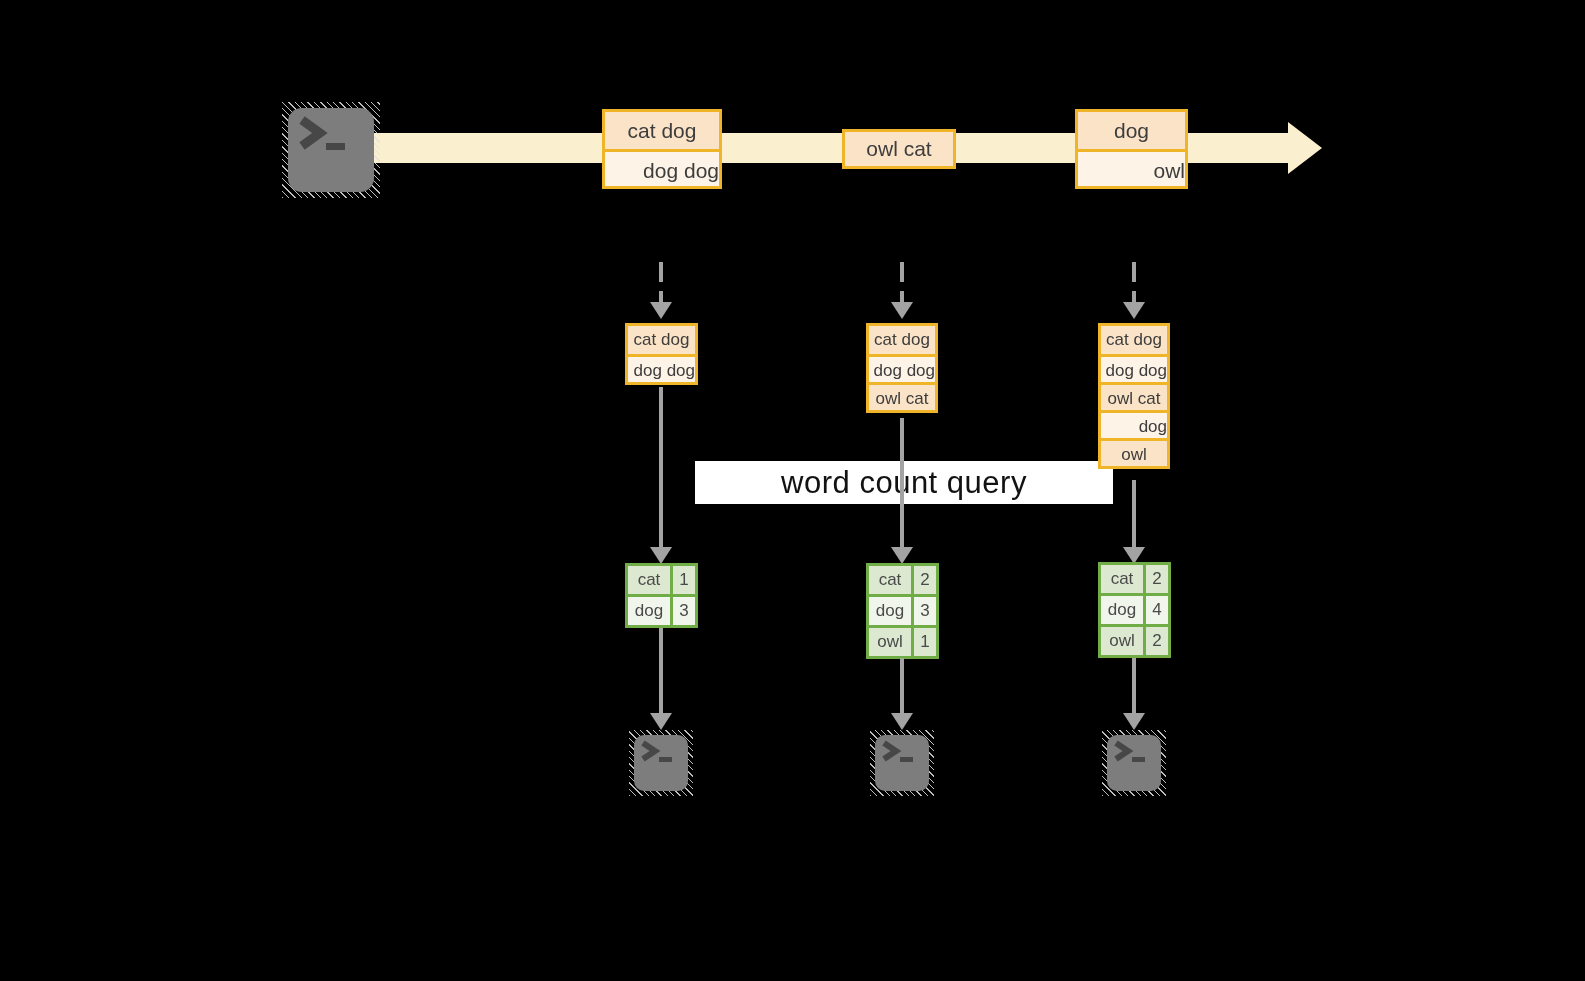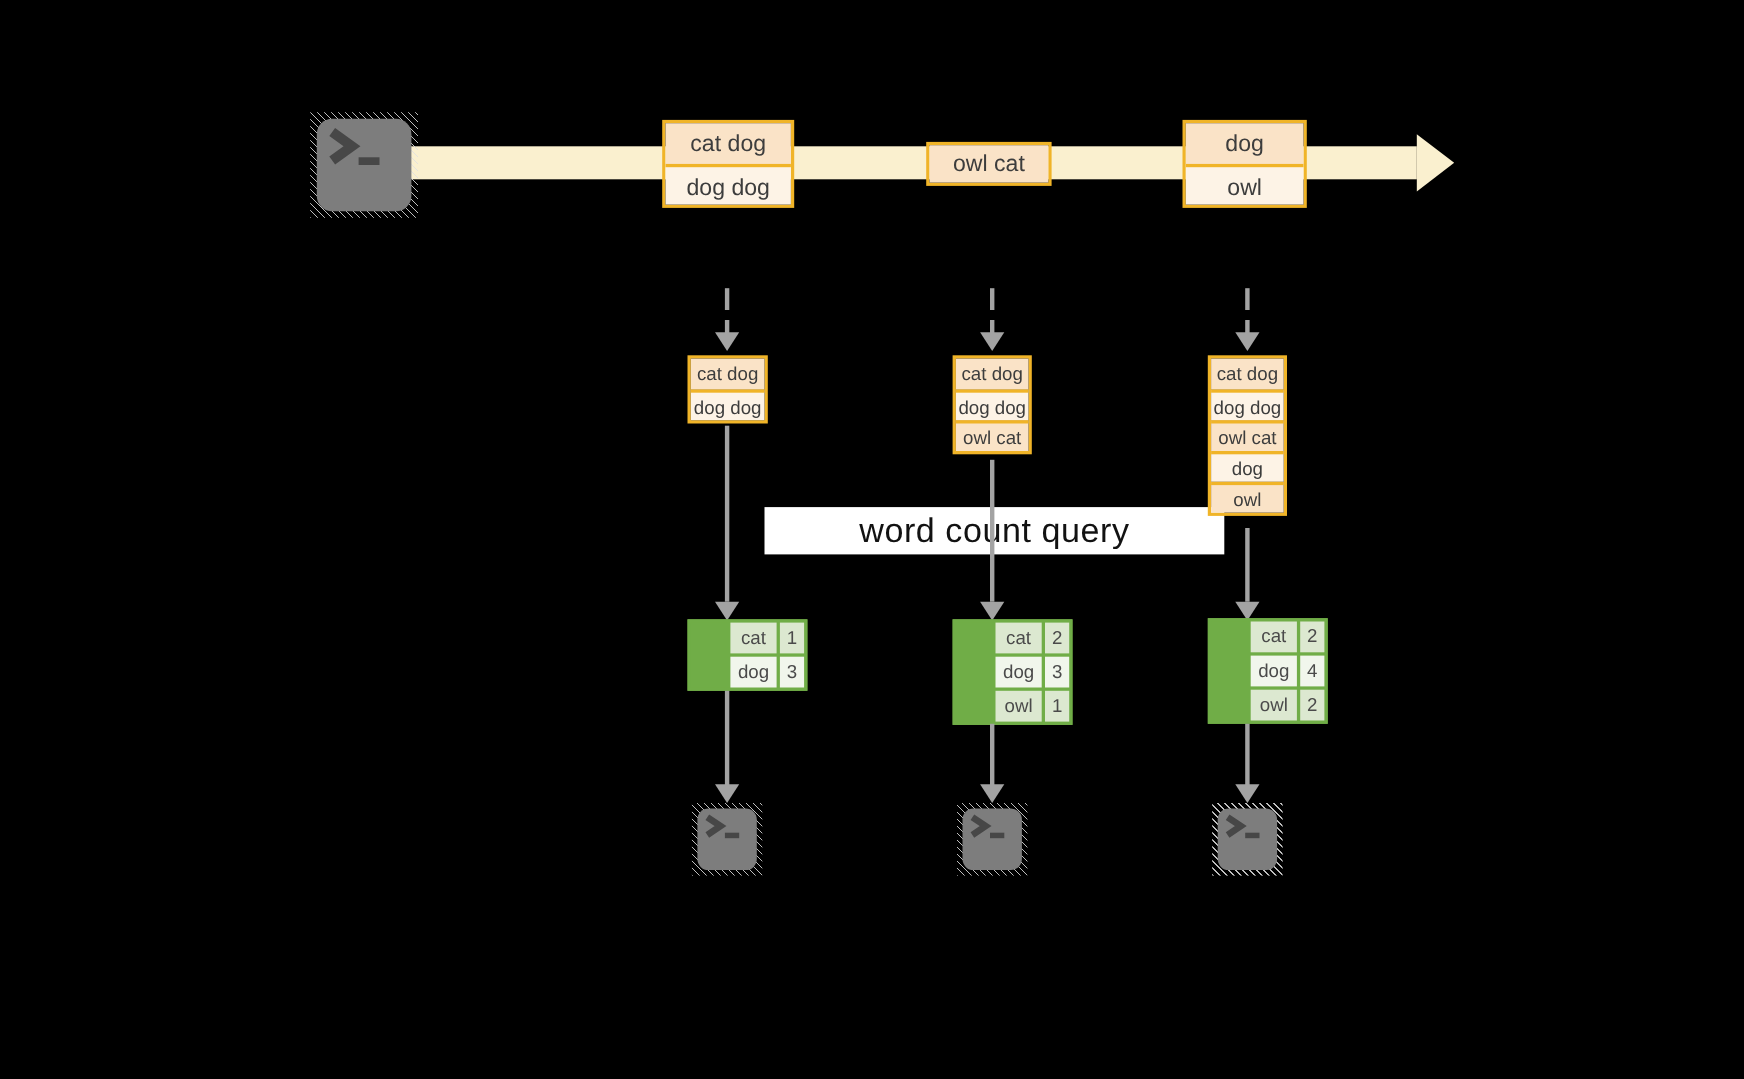--- a/index.html
+++ b/index.html
@@ -27,21 +27,21 @@
     width:0; height:0;
     border-top:26px solid transparent; border-bottom:26px solid transparent;
     border-left:34px solid var(--stream);
   }
 
   
   .obox{ border:3px solid var(--gold); }
   .ocell{ text-align:center; color:var(--ink); }
   .ocell + .ocell{ border-top:3px solid var(--gold); }
   .fill-a{ background:var(--peach-dark); }
-  .fill-b{ background:var(--peach-light); }
+  .fill-b{ background:var(--peach-light);text-align:right; }
   .rc{ height:37px; line-height:37px; font-size:21px; }
   .rc1{ height:34px; line-height:34px; font-size:21px; }
   .sc{ height:28px; line-height:28px; font-size:17px; }
 
   
   .vdash{
     width:4px;
     background:repeating-linear-gradient(180deg, var(--arrow) 0 20px, transparent 20px 29px);
   }
   .vline{ width:4px; background:var(--arrow); }
@@ -53,21 +53,21 @@
 
   
   .query-band{
     background:#fff; display:flex; align-items:center; justify-content:center;
     color:#121212; font-size:31px; letter-spacing:0.5px;
   }
 
   
   .gtable{
     display:grid; grid-template-columns:42px 22px; gap:3px;
-    background:var(--green); border:3px solid var(--green);padding-left:36px;
+    background:var(--green); border:3px solid var(--green);
   }
   .gcell{ height:28px; line-height:28px; font-size:17px; text-align:center; color:#4A4A4A; }
   .gfill-a{ background:var(--green-dark); }
   .gfill-b{ background:var(--green-light); }
 
   
   .term{ position:absolute; }
   .term-hatch{
     position:absolute; inset:0;
     background:repeating-linear-gradient(45deg, #E0E0E0 0 1px, transparent 1px 4.5px);

